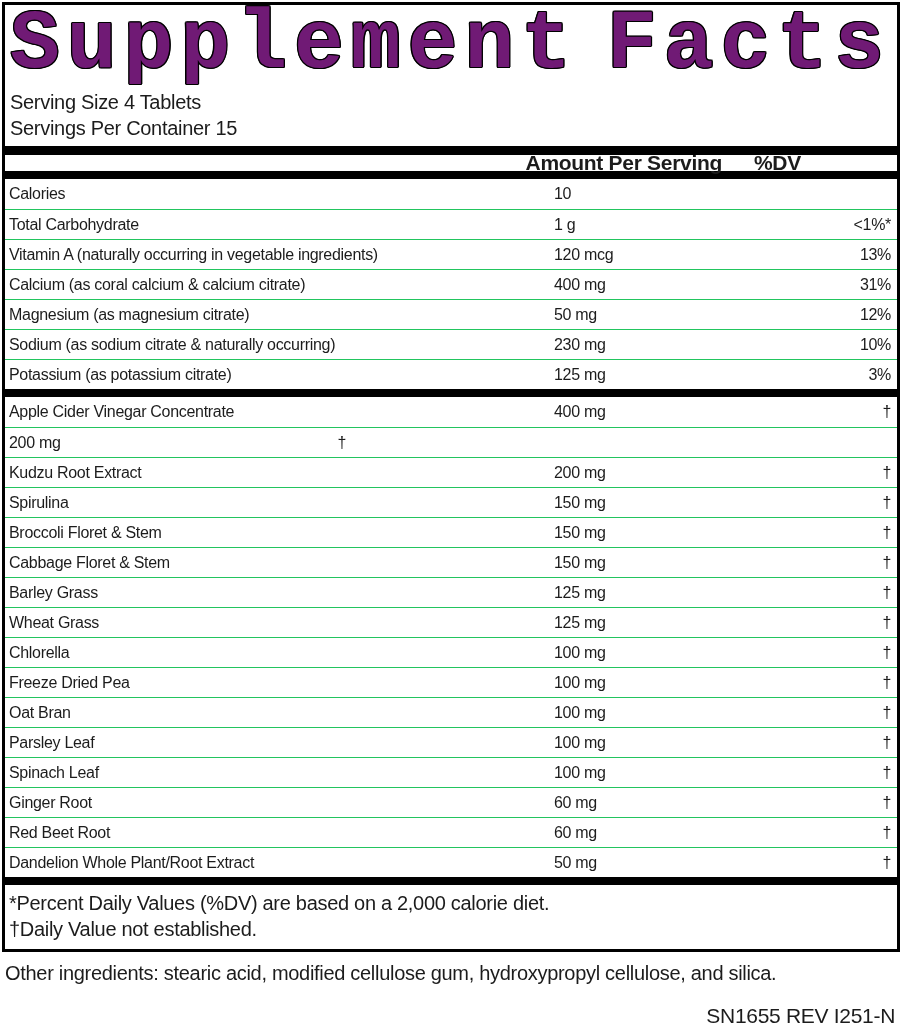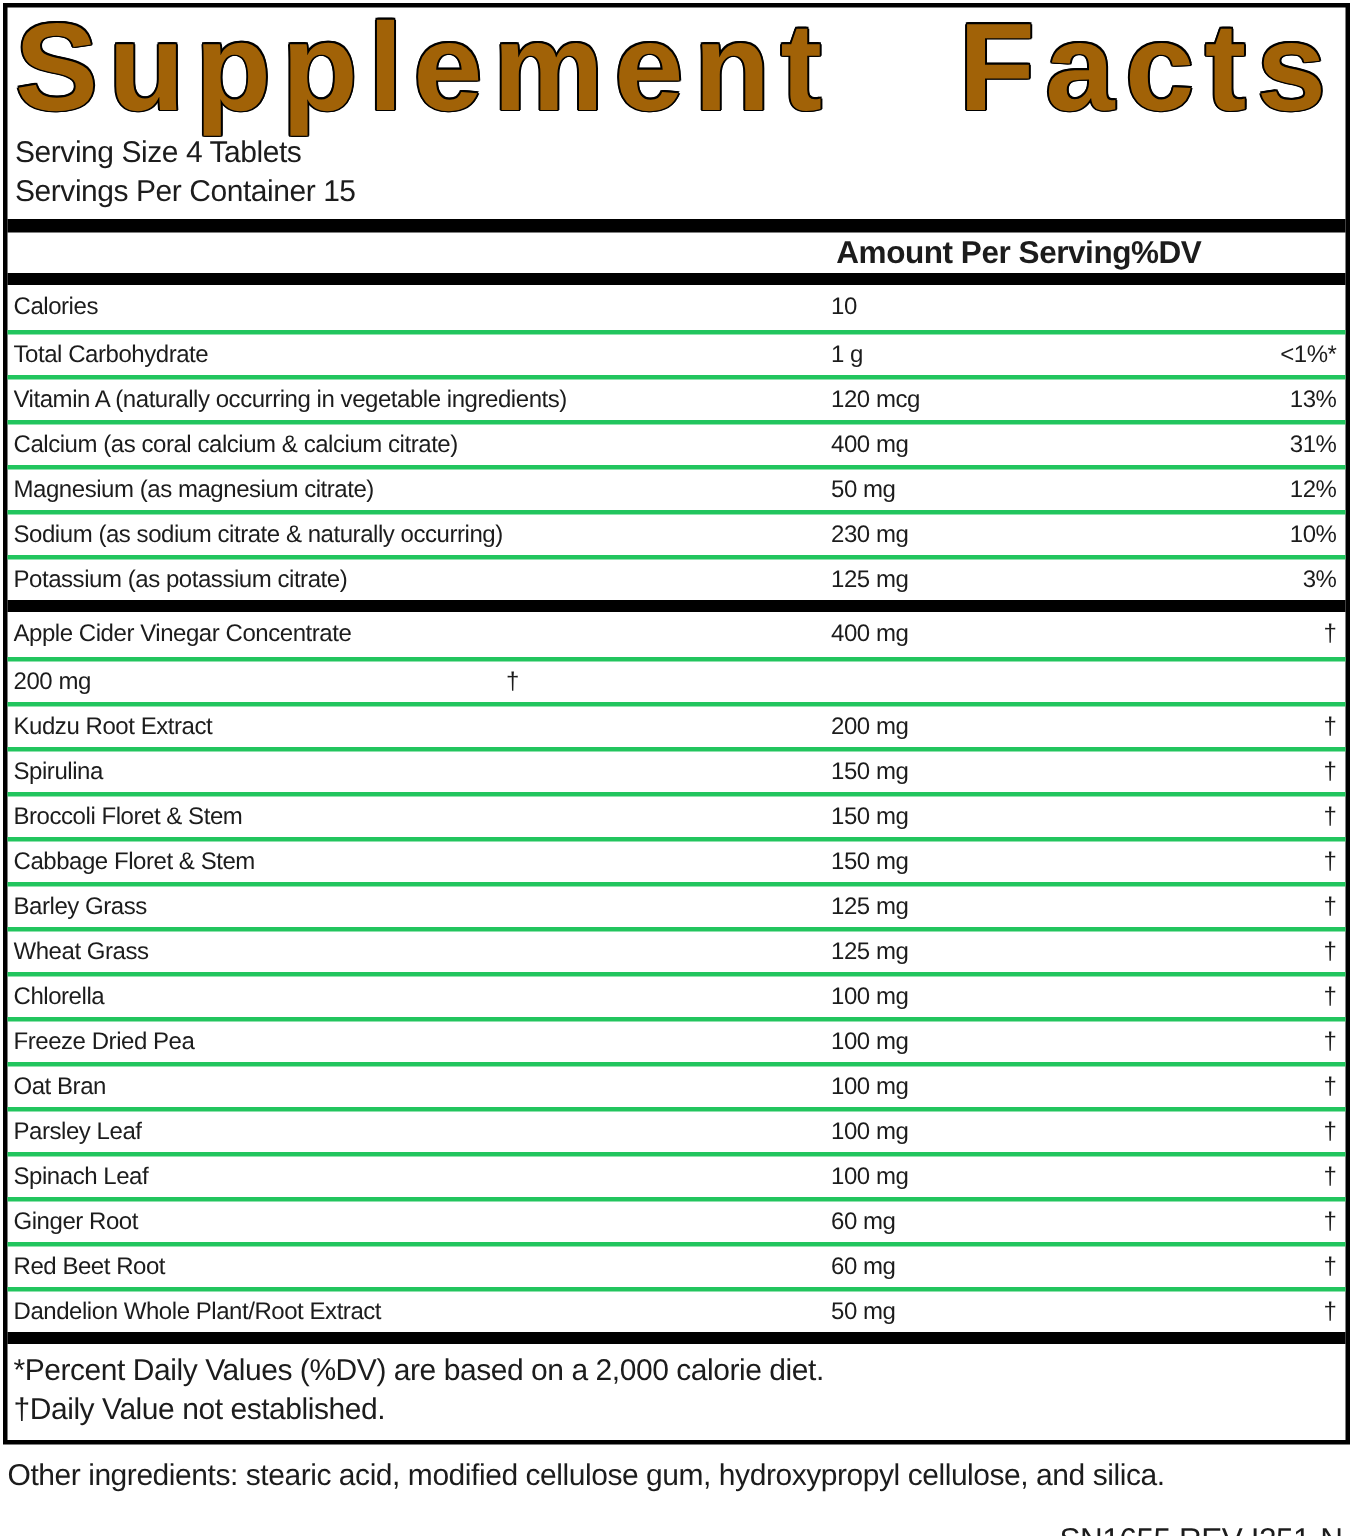--- a/index.html
+++ b/index.html
@@ -22,59 +22,61 @@
   .title {
     display: flex;
     justify-content: space-between;
     align-items: flex-start;
     padding: 4px 6px 0 5px;
     height: 74px;
     font-size: 83px;
     line-height: 72px;
     font-weight: bold;
     letter-spacing: 7px;
-    color: #a16207;
+    color: #701a75;
     text-shadow: 1.3px 0 0 #000, -1.3px 0 0 #000, 0 1px 0 #000, 0 -1px 0 #000,
                  0.9px 0.9px 0 #000, -0.9px 0.9px 0 #000, 0.9px -0.9px 0 #000, -0.9px -0.9px 0 #000;
     white-space: nowrap;
+    font-family: Liberation Mono, monospace;
   }
   .serving-block { padding: 6px 6px 5px 5px; }
   .serving-line {
     font-size: 20px;
     line-height: 26px;
     letter-spacing: -0.3px;
   }
   .bar {
     height: 8px;
     background: #000000;
   }
   .bar-first { height: 9px; }
   .hdr {
     display: flex;
     justify-content: flex-end;
     align-items: center;
-    height: 27px;
+    height: 16px;
     padding: 0 6px 0 4px;
     font-weight: bold;
     font-size: 21px;
     letter-spacing: -0.3px;
+    gap: 32px;
   }
   .hdr-amount { white-space: nowrap; }
   .hdr-dv { width: 137px; text-align: left; white-space: nowrap; }
   .rows { }
   .row {
     display: flex;
     align-items: center;
     height: 30px;
     box-sizing: border-box;
     padding: 0 6px 0 4px;
     font-size: 16px;
     letter-spacing: -0.3px;
   }
-  .row + .row { border-top: 3px solid #22c55e; }
+  .row + .row { border-top: 1px solid #22c55e; }
   .row .label { flex: 1; white-space: nowrap; overflow: hidden; }
   .row .amount { width: 200px; white-space: nowrap; }
   .row .dv { width: 137px; text-align: right; white-space: nowrap; }
   .footnotes {
     padding: 5px 6px 7px 4px;
     font-size: 20px;
     line-height: 26px;
     letter-spacing: -0.3px;
   }
   .other {

